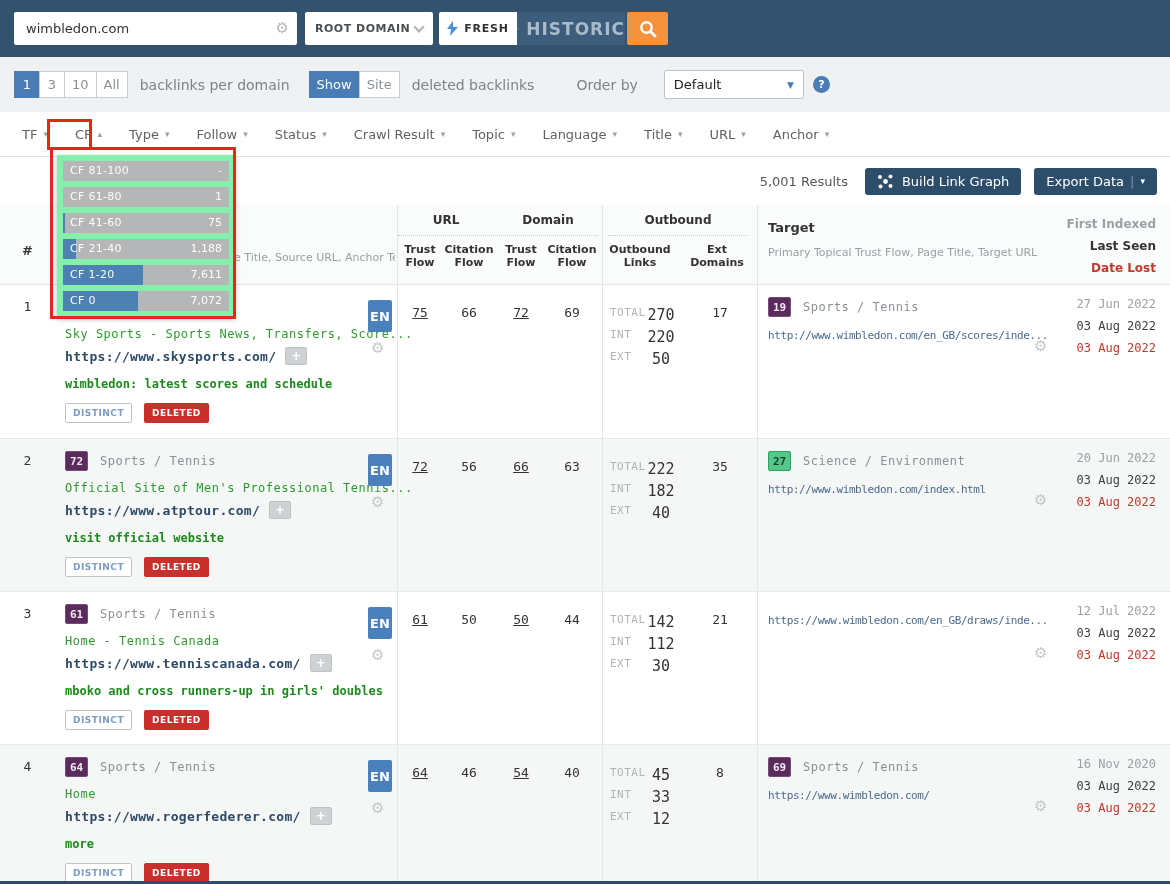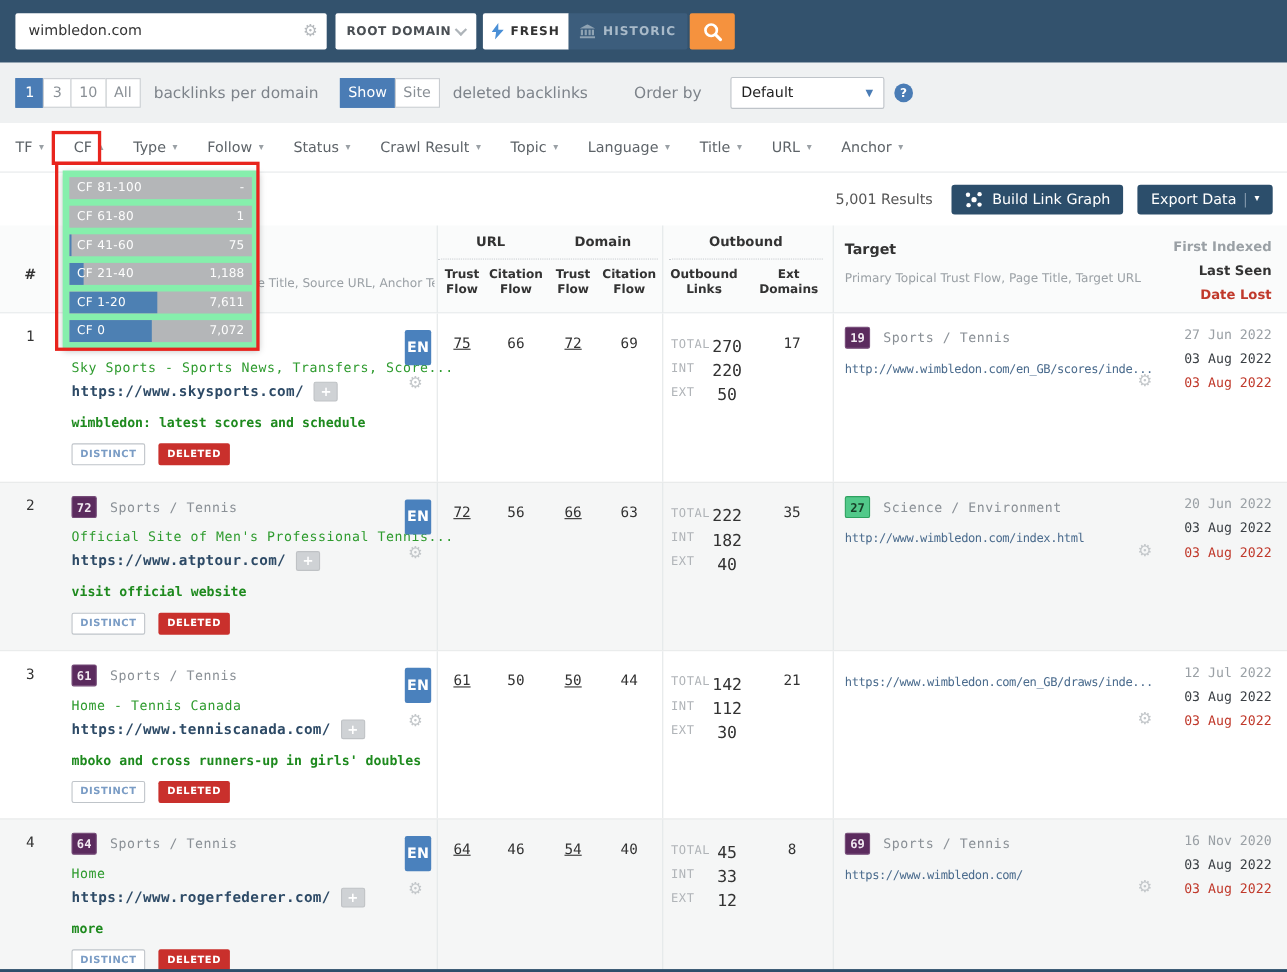--- a/index.html
+++ b/index.html
@@ -17,41 +17,41 @@
   .rootdomain { position:absolute; left:305px; top:12px; width:128px; height:33px; background:#fff; border-radius:2px;
     display:flex; align-items:center; justify-content:space-between; padding:0 10px; cursor:pointer; }
   .rootdomain .lbl { font-size:11px; font-weight:bold; color:#4a4f54; letter-spacing:.5px; }
   .chev { width:8px; height:8px; border-right:2px solid #aeb4b9; border-bottom:2px solid #aeb4b9;
     transform:rotate(45deg); margin-top:-4px; }
   .btn-fresh { position:absolute; left:439px; top:12px; width:78px; height:33px; background:#fff; border-radius:2px 0 0 2px;
     display:flex; align-items:center; justify-content:center; gap:6px; cursor:pointer; }
   .btn-fresh .lbl { font-size:11px; font-weight:bold; color:#333; letter-spacing:.8px; }
   .btn-historic { position:absolute; left:517px; top:12px; width:108px; height:33px; background:#3c5d7c; border-radius:0 2px 2px 0;
     display:flex; align-items:center; justify-content:center; gap:7px; cursor:pointer; }
-  .btn-historic .lbl { font-size:11px; font-weight:bold; color:#a9bac9; letter-spacing:1px; }
+  .btn-historic .lbl { font-size:17px; font-weight:bold; color:#a9bac9; letter-spacing:1px; }
   .btn-search { position:absolute; left:627px; top:12px; width:41px; height:33px; background:#f5923e; border-radius:2px;
     display:flex; align-items:center; justify-content:center; cursor:pointer; }
   
   .toolbar2 { position:absolute; left:0; top:57px; width:1170px; height:55px; background:#eff1f2;
     display:flex; align-items:center; padding-left:14px; }
   .seg-btn { min-width:26px; height:27px; padding:0 7px; background:#fff; border:1px solid #c9cdd1;
     font-size:13px; color:#8a9096; display:flex; align-items:center; justify-content:center; margin-left:-1px; cursor:pointer; }
   .seg-btn:first-child { margin-left:0; }
   .seg-btn.active { background:#4a7cb5; border-color:#4a7cb5; color:#fff; }
   .tb-label { font-size:14px; color:#7d838a; margin:0 20px 0 12px; }
   .tb-label2 { font-size:14px; color:#7d838a; margin:0 16px 0 12px; }
   .orderby-select { width:140px; height:29px; background:#fff; border:1px solid #bfc4c9; border-radius:2px;
     display:flex; align-items:center; justify-content:space-between; padding:0 9px; margin-left:10px; cursor:pointer; }
   .orderby-select .val { font-size:13px; color:#222; }
   .sel-arrow { font-size:9px; color:#4a7cb5; }
   .help-icon { width:17px; height:17px; border-radius:50%; background:#4a7cb5; color:#fff; font-size:11px; font-weight:bold;
     display:flex; align-items:center; justify-content:center; margin-left:9px; cursor:pointer; }
   
   .filterbar { position:absolute; left:0; top:112px; width:1170px; height:45px; background:#fff;
-    border-bottom:1px solid #e0e3e5; display:flex; align-items:center; padding-left:14px; gap:27px; }
+    border-bottom:1px solid #e0e3e5; display:flex; align-items:center; padding-left:22px; gap:27px; }
   .filter-item { display:flex; align-items:center; gap:6px; font-size:13px; color:#5d6368; cursor:pointer; }
   .filter-item .arrow { font-size:9px; color:#9aa0a5; }
   
   .resultsbar { position:absolute; left:0; top:157px; width:1170px; height:48px; background:#fff;
     display:flex; align-items:center; justify-content:flex-end; gap:13px; padding-right:13px; }
   .results-count { font-size:13px; color:#555; margin-right:4px; }
   .btn-dark { height:27px; background:#2c4e6b; color:#fff; border-radius:3px; font-size:13px;
     display:flex; align-items:center; gap:8px; padding:0 12px; cursor:pointer; }
   .export-sep { color:#7d93a8; margin:0 -2px; }
   .export-caret { font-size:9px; }

